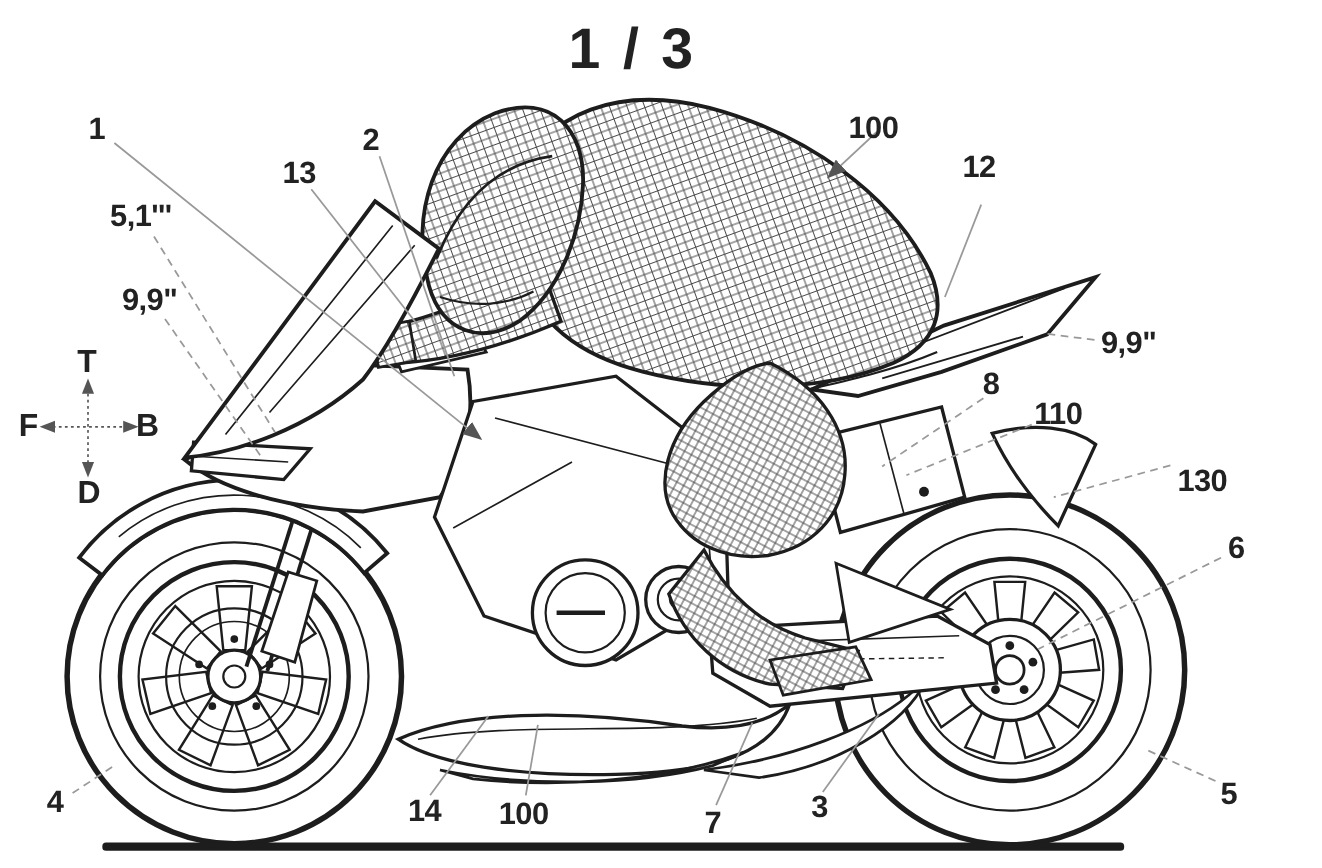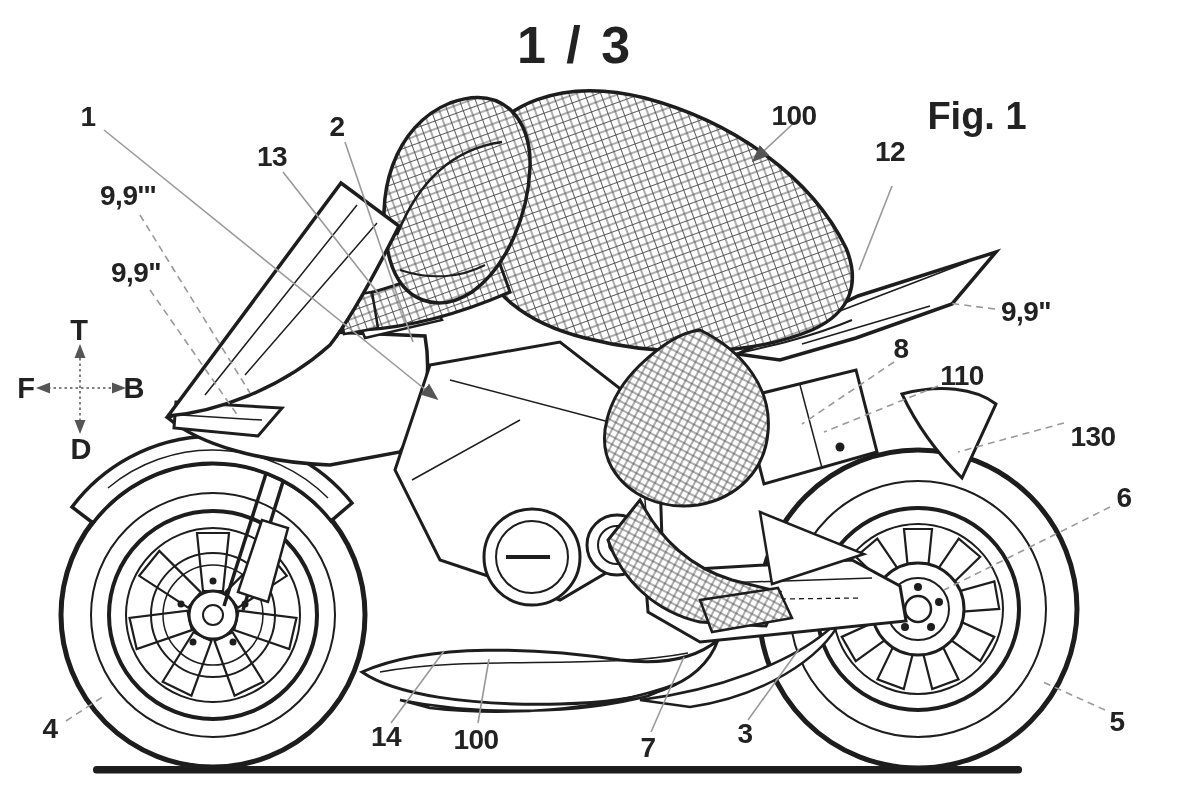--- a/index.html
+++ b/index.html
@@ -203,24 +203,23 @@
       <path d="M 80 344 L 74.5 358 L 85.5 358 Z" stroke="none"></path>
       <path d="M 80 434 L 74.5 420 L 85.5 420 Z" stroke="none"></path>
       <path d="M 36 388 L 50 382.5 L 50 393.5 Z" stroke="none"></path>
       <path d="M 126 388 L 112 382.5 L 112 393.5 Z" stroke="none"></path>
     </g>
 
     <rect x="93" y="766" width="929" height="7.5" rx="3.5" fill="#1d1d1d"></rect>
   </svg>
 
   <div class="sheet-title" style="left:575px;top:45px">1 / 3</div>
-  <div class="fig-caption" style="left:977px;top:116px">Fig. 1</div>
 
   <div class="ref" style="left:88px;top:117px">1</div>
-  <div class="ref" style="left:128px;top:196px">9,9'''</div>
+  <div class="ref" style="left:128px;top:196px">5,1'''</div>
   <div class="ref" style="left:272px;top:157px">13</div>
   <div class="ref" style="left:337px;top:127px">2</div>
   <div class="ref" style="left:136px;top:273px">9,9"</div>
   <div class="ref" style="left:794px;top:116px">100</div>
   <div class="ref" style="left:890px;top:152px">12</div>
   <div class="ref" style="left:1026px;top:312px">9,9"</div>
   <div class="ref" style="left:901px;top:349px">8</div>
   <div class="ref" style="left:962px;top:376px">110</div>
   <div class="ref" style="left:1093px;top:437px">130</div>
   <div class="ref" style="left:1124px;top:498px">6</div>

